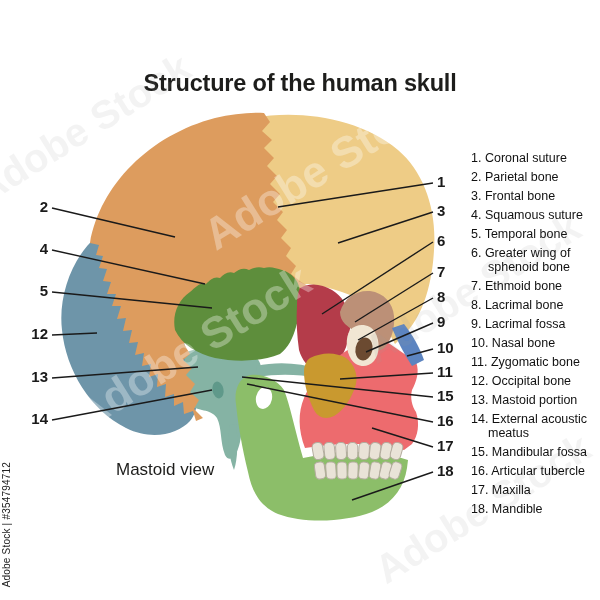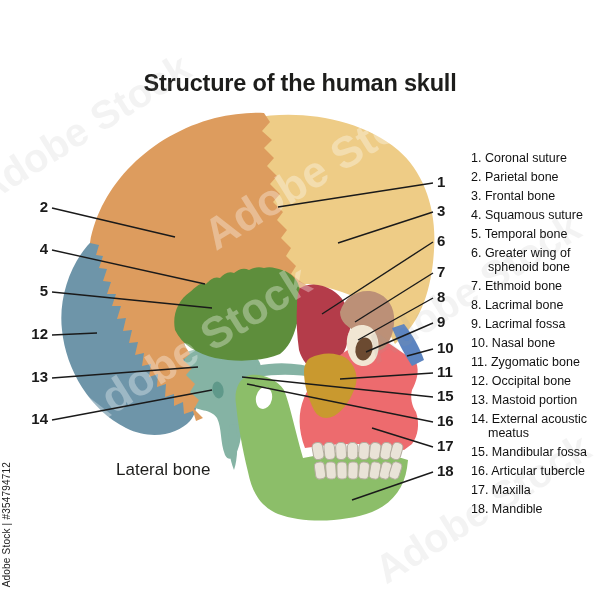--- a/index.html
+++ b/index.html
@@ -179,16 +179,16 @@
       <div class="legend-item">11. Zygomatic bone</div>
       <div class="legend-item">12. Occipital bone</div>
       <div class="legend-item">13. Mastoid portion</div>
       <div class="legend-item">14. External acoustic meatus</div>
       <div class="legend-item">15. Mandibular fossa</div>
       <div class="legend-item">16. Articular tubercle</div>
       <div class="legend-item">17. Maxilla</div>
       <div class="legend-item">18. Mandible</div>
     </div>
 
-  <div id="caption">Lateral bone</div>
+  <div id="caption">Mastoid view</div>
 
   <div id="side-watermark">Adobe Stock | #354794712</div>
 </div>
 
 </body></html>

